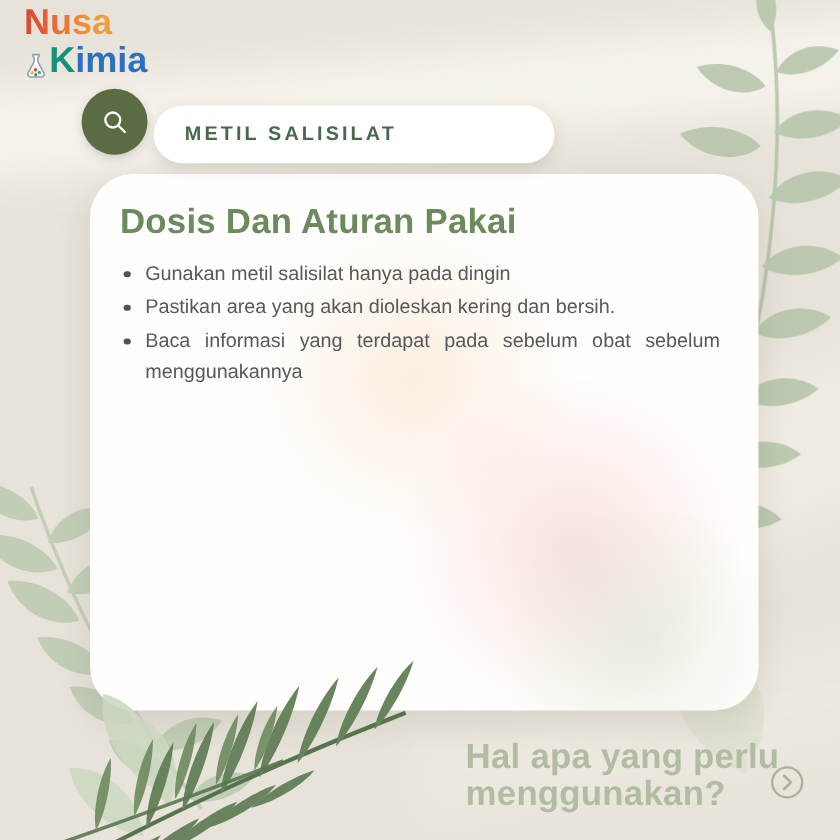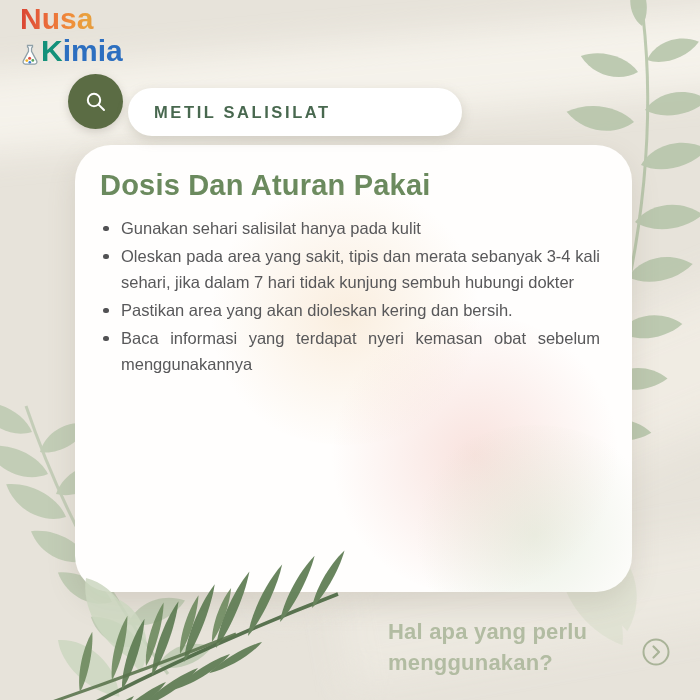--- a/index.html
+++ b/index.html
@@ -68,21 +68,21 @@
     position:relative;padding-left:21px;margin:0 0 2px 0;
     font-size:16.5px;line-height:26px;color:#58585a;text-align:justify;
   }
   .card li::before{
     content:"";position:absolute;left:3px;top:10.5px;width:5.5px;height:5.5px;border-radius:50%;
     background:#525254;
   }
 
   
   .footer-prompt{
-    position:absolute;left:388px;top:616px;font-size:22px;font-weight:800;line-height:31px;
+    position:absolute;left:388px;top:616px;font-size:29px;font-weight:800;line-height:31px;
     color:#b2bca2;letter-spacing:.2px;
   }
   .chev{
     position:absolute;left:641px;top:637px;width:30px;height:30px;cursor:pointer;
   }
 </style>
 </head>
 <body>
 
 <div class="canvas">
@@ -136,24 +136,23 @@
       <use href="#lf" transform="translate(610,545) rotate(80) scale(2.0)"></use>
     </g>
   </svg>
 
   <div class="card">
     <div class="wm wm1"></div>
     <div class="wm wm2"></div>
     <div class="wm wm3"></div>
     <h1>Dosis Dan Aturan Pakai</h1>
     <ul>
-      <li><span>Gunakan sehari salisilat hanya pada kulit</span></li>
-      <li><span>Oleskan pada area yang sakit, tipis dan merata sebanyak 3-4 kali sehari, jika dalam 7 hari tidak kunjung sembuh hubungi dokter</span></li>
+      <li><span>Gunakan metil salisilat hanya pada dingin</span></li>
       <li><span>Pastikan area yang akan dioleskan kering dan bersih.</span></li>
-      <li><span>Baca informasi yang terdapat nyeri kemasan obat sebelum menggunakannya</span></li>
+      <li><span>Baca informasi yang terdapat pada sebelum obat sebelum menggunakannya</span></li>
     </ul>
   </div>
 
   <svg class="layer" viewBox="0 0 700 700">
     <g fill="#ccd7c0" opacity="0.85">
       <use href="#lf" transform="translate(86,578) rotate(62) scale(2.1)"></use>
       <use href="#lf" transform="translate(58,640) rotate(44) scale(1.9)"></use>
       <use href="#lf" transform="translate(120,600) rotate(75) scale(1.7)"></use>
     </g>
     <g fill="#5e7c53" opacity="0.93">

